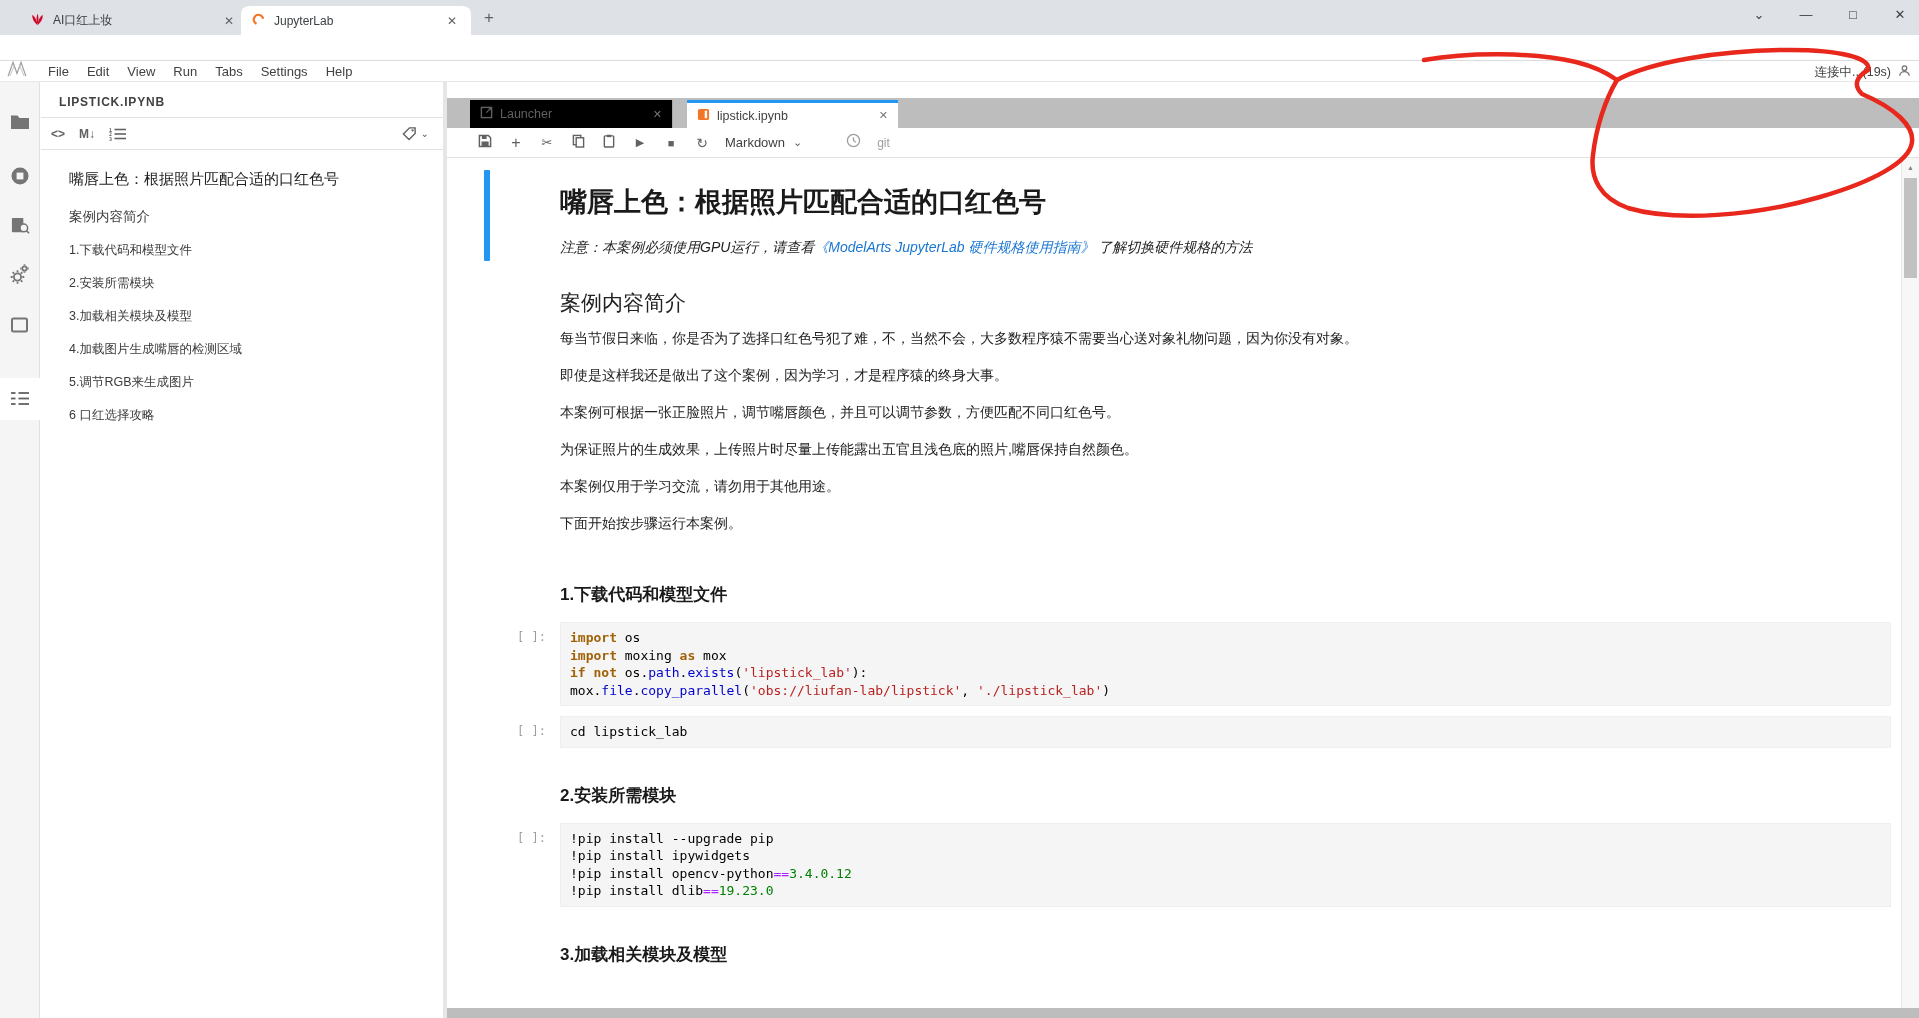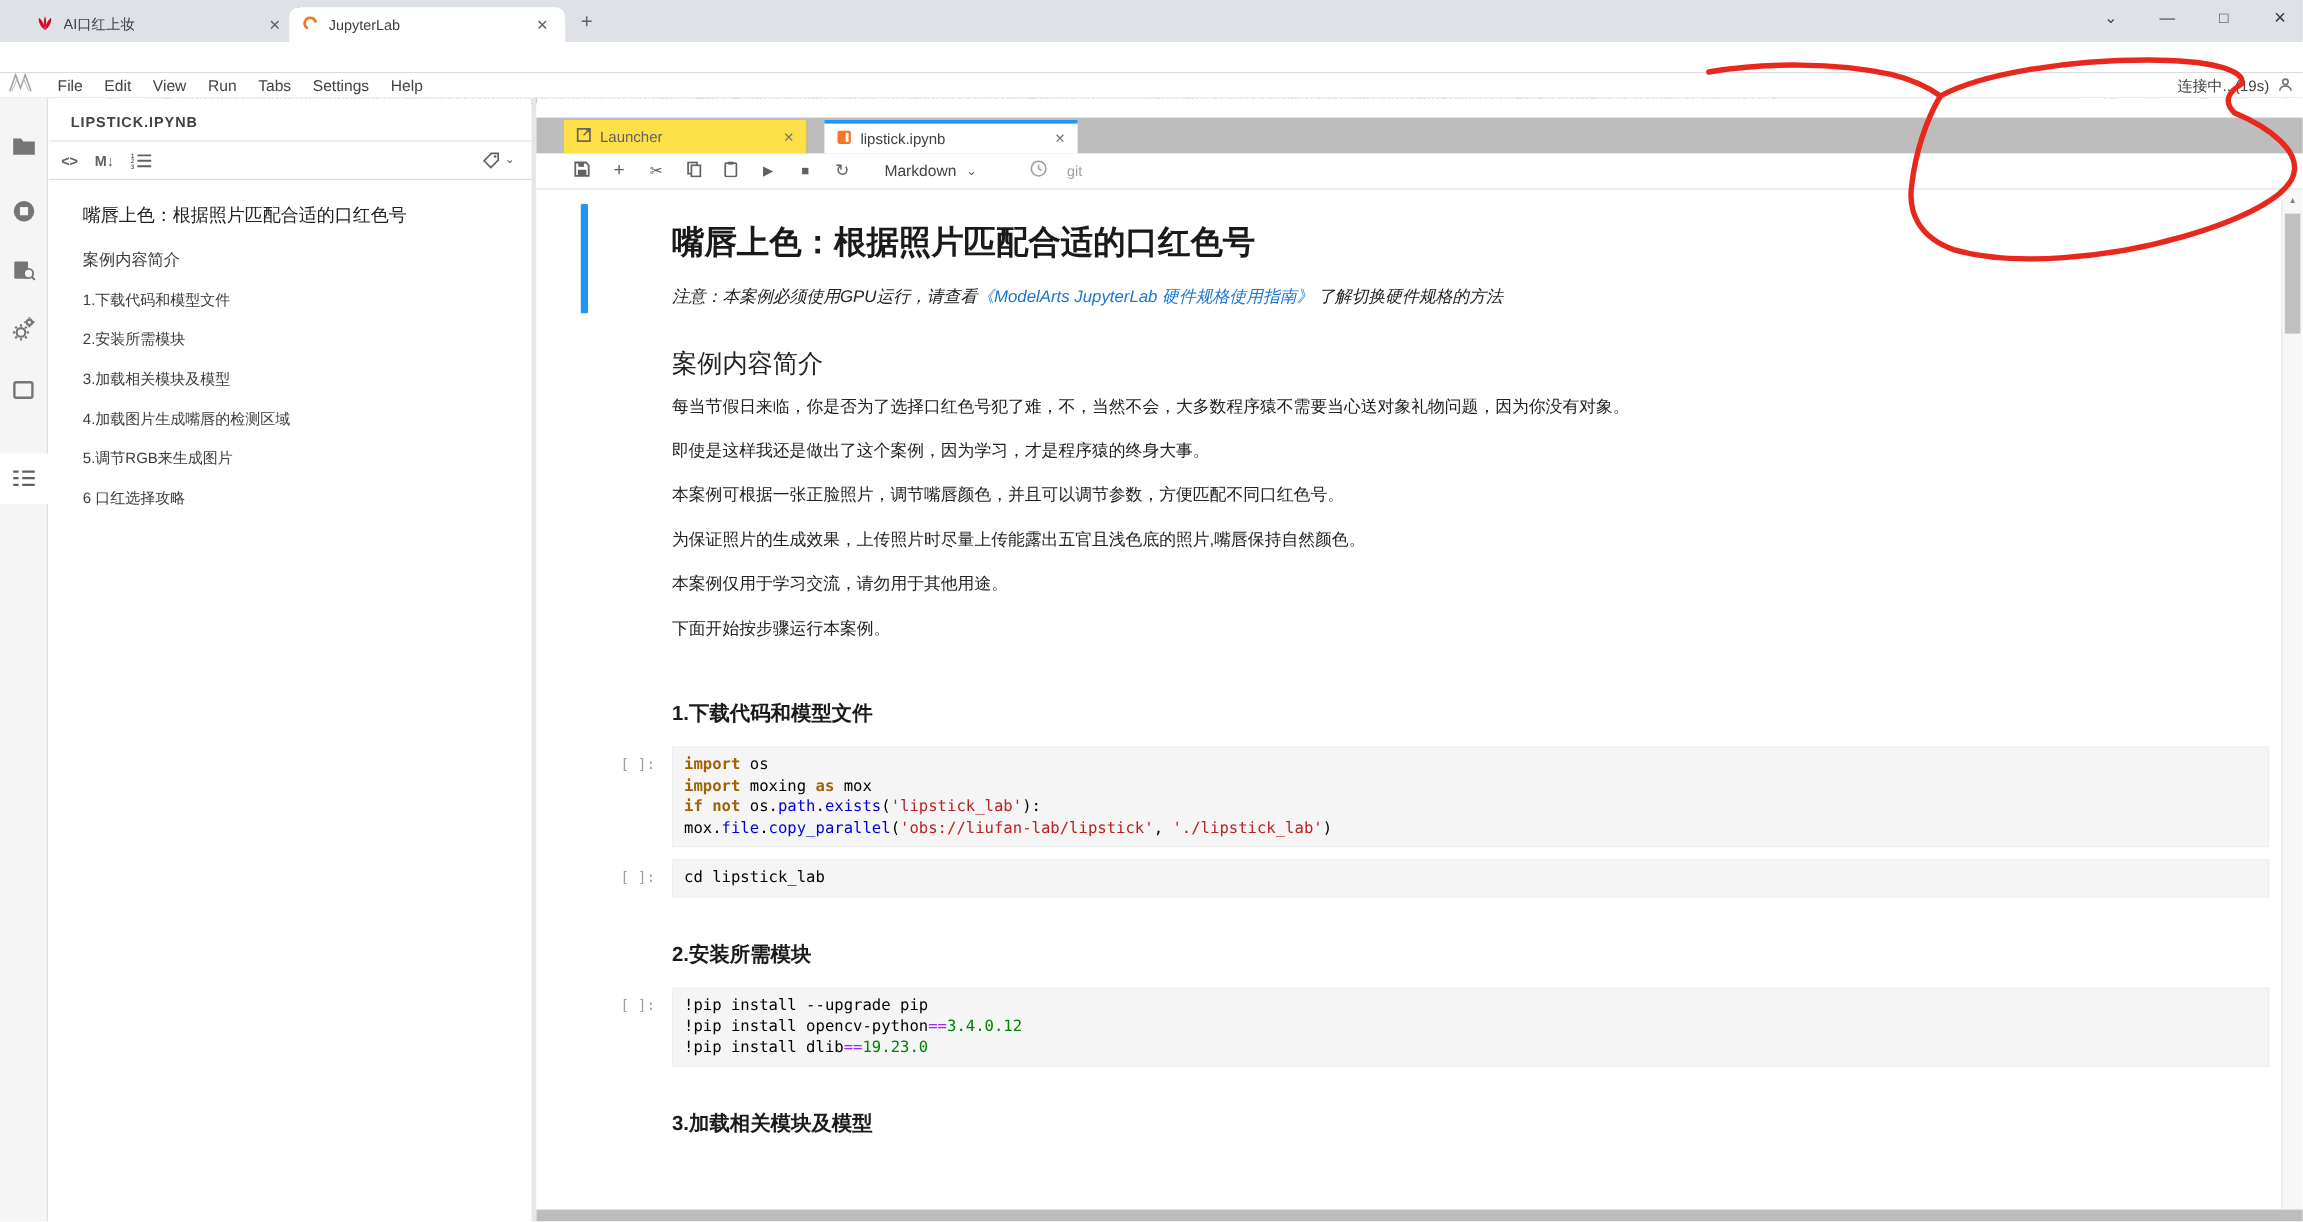--- a/index.html
+++ b/index.html
@@ -40,28 +40,28 @@
   #toc-list{padding-top:6px;}
   .toc-item{padding:8px 10px 8px 28px;color:#3b3b3b;}
   .toc-item.lvl1{font-size:15px;color:#212121;padding-top:14px;padding-bottom:11px;}
   .toc-item.lvl2{font-size:13.5px;}
   .toc-item.lvl3{font-size:12.5px;}
   #pdivider{top:82px;left:443px;width:4px;height:936px;background:#e6e6e6;}
   
   #dock{top:82px;left:447px;width:1472px;height:936px;background:#fff;}
   #nb-tabbar{position:absolute;top:16px;left:0;right:0;height:30px;background:#bdbdbd;}
   .nbtab{position:absolute;top:2px;height:28px;display:flex;align-items:center;padding:0 10px;font-size:12.5px;box-sizing:border-box;}
-  #nbtab1{left:23px;width:203px;background:#fde047;color:#616161;border-right:1px solid #a9a9a9;}
+  #nbtab1{left:23px;width:203px;background:#000000;color:#616161;border-right:1px solid #a9a9a9;}
   #nbtab2{left:240px;width:211px;background:#fff;color:#424242;border-top:3px solid #2196f3;}
   .nbtab .title{flex:1;margin-left:7px;white-space:nowrap;overflow:hidden;}
   .nbtab .x{color:#757575;font-size:11px;margin-left:6px;}
   #nb-toolbar{position:absolute;top:46px;left:0;right:0;height:30px;background:#fff;border-bottom:1px solid #e0e0e0;
     display:flex;align-items:center;padding-left:30px;box-sizing:border-box;color:#616161;}
   .tbtn{width:16px;text-align:center;margin-right:15px;font-size:13px;}
-  #celltype{margin-left:12px;font-size:13px;color:#424242;display:flex;align-items:center;}
+  #celltype{margin-left:0;font-size:13px;color:#424242;display:flex;align-items:center;}
   #celltype .caret{margin-left:8px;font-size:11px;color:#616161;}
   #tb-clock{margin-left:44px;}
   #tb-git{margin-left:16px;font-size:12px;color:#9e9e9e;}
   
   #nb-content{position:absolute;top:76px;left:0;right:18px;bottom:10px;overflow:hidden;padding-top:8px;}
   .cell{position:relative;padding:2px 0;}
   .cellbar{position:absolute;left:37px;top:4px;bottom:4px;width:6px;border-radius:1px;background:transparent;}
   .cell.selected .cellbar{background:#2196f3;}
   .cellbody{margin-left:113px;margin-right:36px;}
   .md-h1{font-size:27px;font-weight:bold;margin:16px 0 20px;color:#1a1a1a;}
@@ -337,20 +337,21 @@
           <div class="cellbar"></div>
           <div class="cellbody">
             <h3 class="md-h3">2.安装所需模块</h3>
           </div>
         </div>
         <div class="cell code">
           <div class="cellbar"></div>
           <div class="prompt">[ ]:</div>
           <div class="codebox">
             <div class="codeline"><span>!pip install --upgrade pip</span></div>
+            <div class="codeline"><span>!pip install ipywidgets</span></div>
             <div class="codeline"><span>!pip install opencv-python</span><span class="tok-op">==</span><span class="tok-num">3.4.0.12</span></div>
             <div class="codeline"><span>!pip install dlib</span><span class="tok-op">==</span><span class="tok-num">19.23.0</span></div>
           </div>
         </div>
         <div class="cell markdown">
           <div class="cellbar"></div>
           <div class="cellbody">
             <h3 class="md-h3">3.加载相关模块及模型</h3>
           </div>
         </div>

